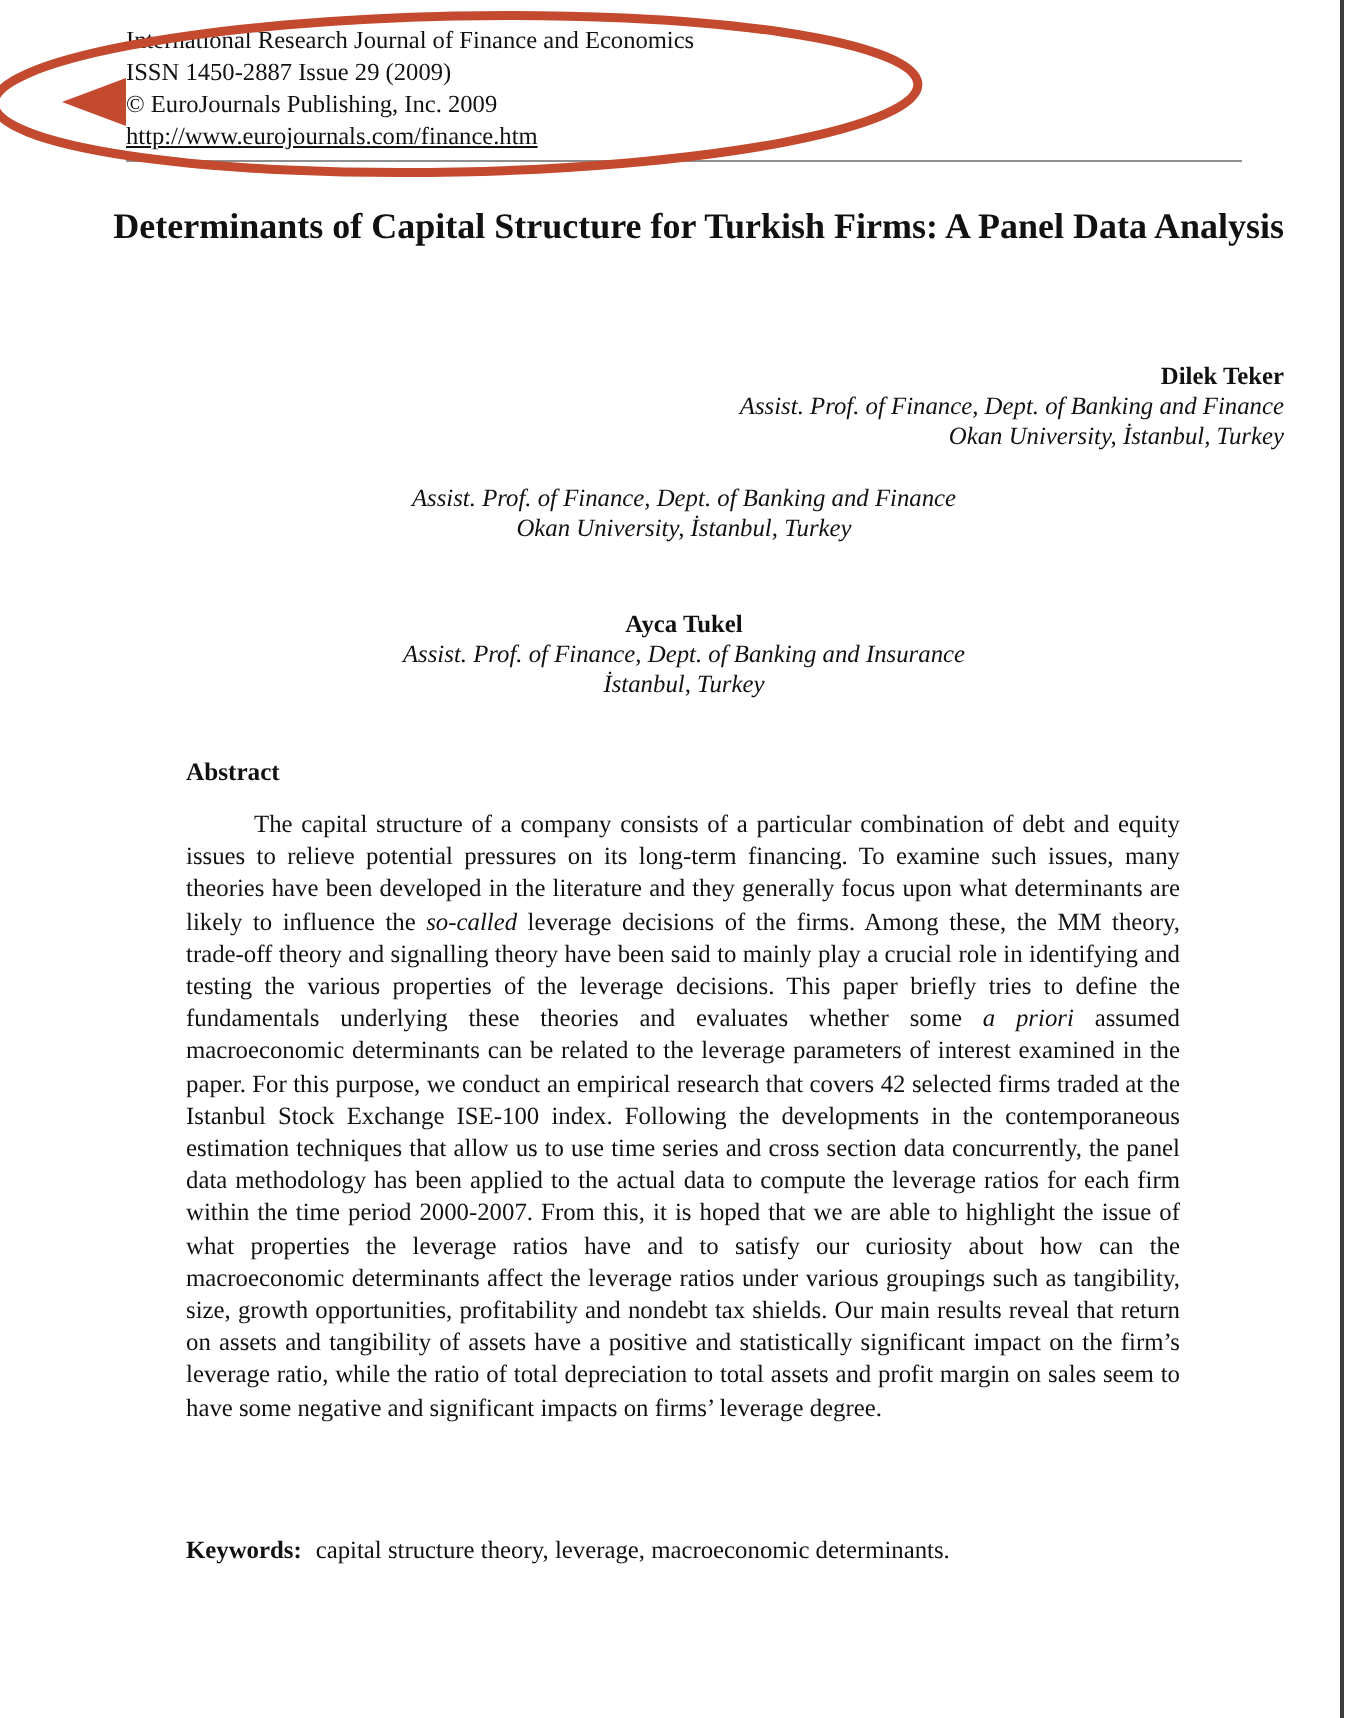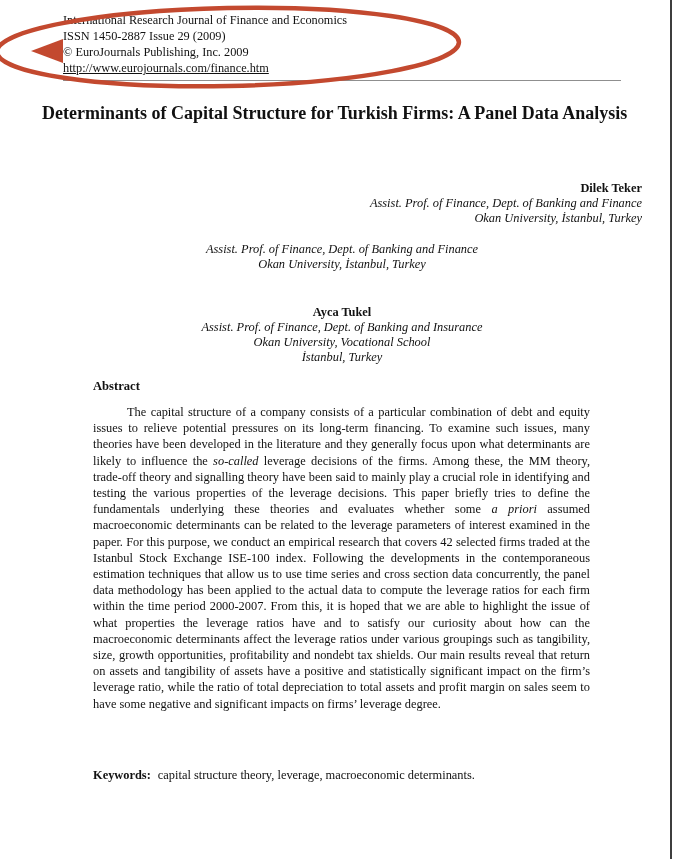--- a/index.html
+++ b/index.html
@@ -35,21 +35,21 @@
   .annotation-svg {
     position: absolute;
     left: 0; top: 0;
     width: 674px; height: 100px;
     pointer-events: none;
   }
   .paper-title {
     position: absolute;
     left: 42px; top: 101px;
     width: 600px;
-    text-align: left;
+    text-align: right;
     font-size: 18px;
     font-weight: bold;
     line-height: 25px;
   }
   .author-block {
     position: absolute;
     left: 42px;
     width: 600px;
     text-align: center;
     font-size: 12.4px;
@@ -118,21 +118,20 @@
   </div>
 
   <div class="author-block author-2">
     <div class="affil">Assist. Prof. of Finance, Dept. of Banking and Finance</div>
     <div class="affil">Okan University, İstanbul, Turkey</div>
   </div>
 
   <div class="author-block author-3">
     <div class="author-name">Ayca Tukel</div>
     <div class="affil">Assist. Prof. of Finance, Dept. of Banking and Insurance</div>
-    <div class="affil">Okan University, Vocational School</div>
     <div class="affil">İstanbul, Turkey</div>
   </div>
 
   <div class="abstract-heading">Abstract</div>
 
   <div class="abstract-paragraph"><span>The capital structure of a company consists of a particular combination of debt and equity issues to relieve potential pressures on its long-term financing. To examine such issues, many theories have been developed in the literature and they generally focus upon what determinants are likely to influence the </span><span style="font-style: italic;">so-called</span><span> leverage decisions of the firms. Among these, the MM theory, trade-off theory and signalling theory have been said to mainly play a crucial role in identifying and testing the various properties of the leverage decisions. This paper briefly tries to define the fundamentals underlying these theories and evaluates whether some </span><span style="font-style: italic;">a priori</span><span> assumed macroeconomic determinants can be related to the leverage parameters of interest examined in the paper. For this purpose, we conduct an empirical research that covers 42 selected firms traded at the Istanbul Stock Exchange ISE-100 index. Following the developments in the contemporaneous estimation techniques that allow us to use time series and cross section data concurrently, the panel data methodology has been applied to the actual data to compute the leverage ratios for each firm within the time period 2000-2007. From this, it is hoped that we are able to highlight the issue of what properties the leverage ratios have and to satisfy our curiosity about how can the macroeconomic determinants affect the leverage ratios under various groupings such as tangibility, size, growth opportunities, profitability and nondebt tax shields. Our main results reveal that return on assets and tangibility of assets have a positive and statistically significant impact on the firm’s leverage ratio, while the ratio of total depreciation to total assets and profit margin on sales seem to have some negative and significant impacts on firms’ leverage degree.</span></div>
 
   <div class="keywords-line">
     <span class="kw-label">Keywords:</span><span>capital structure theory, leverage, macroeconomic determinants.</span>
   </div>

